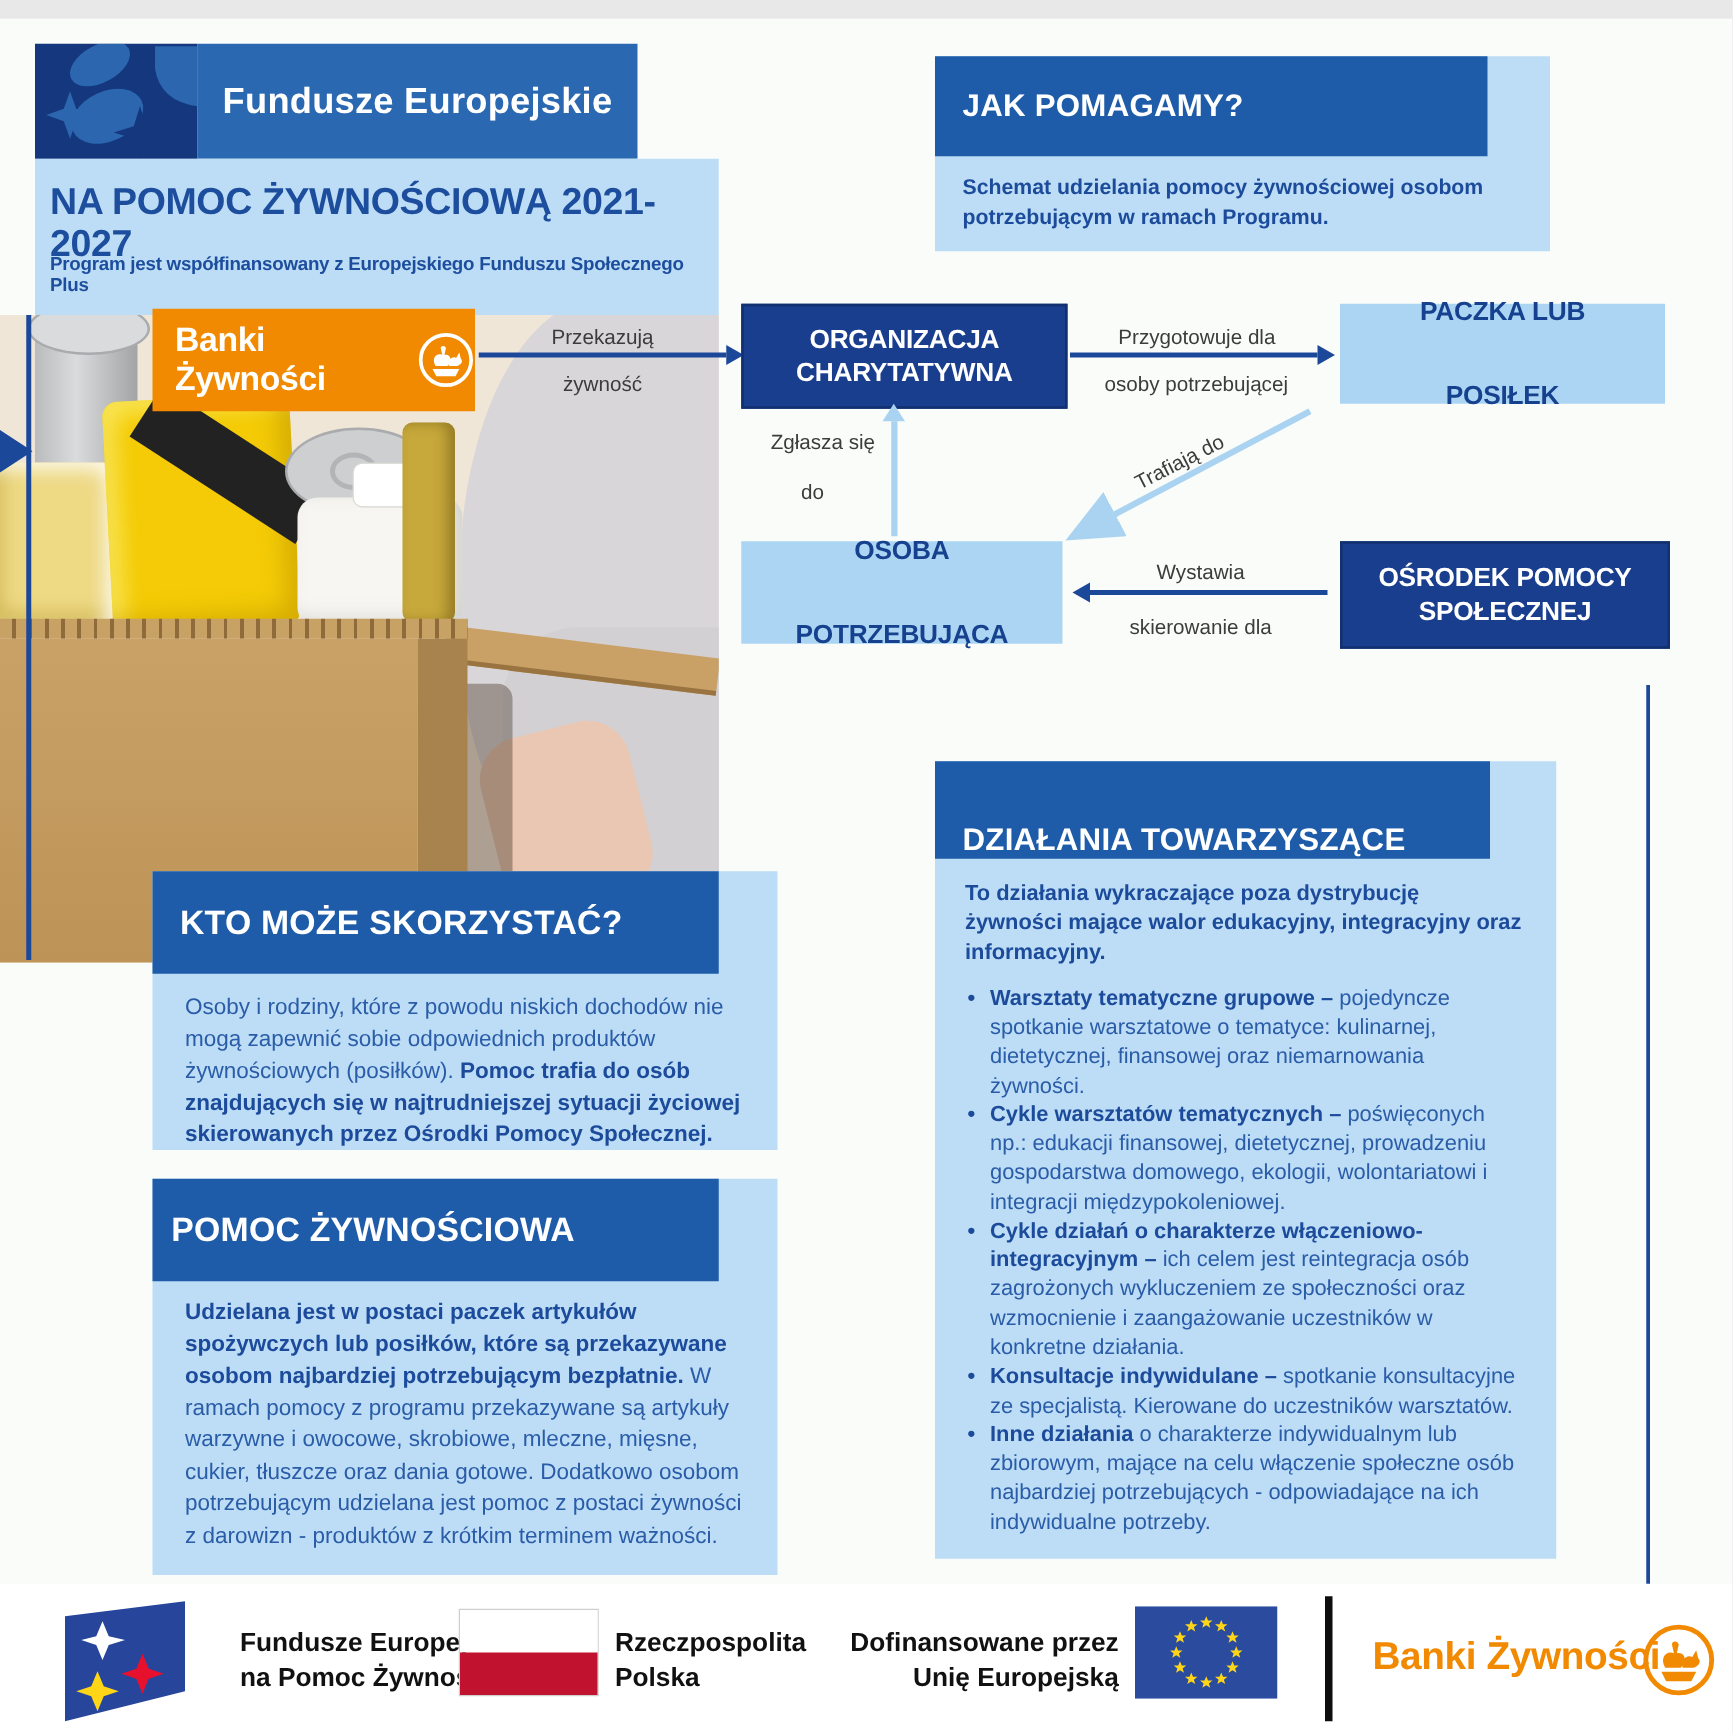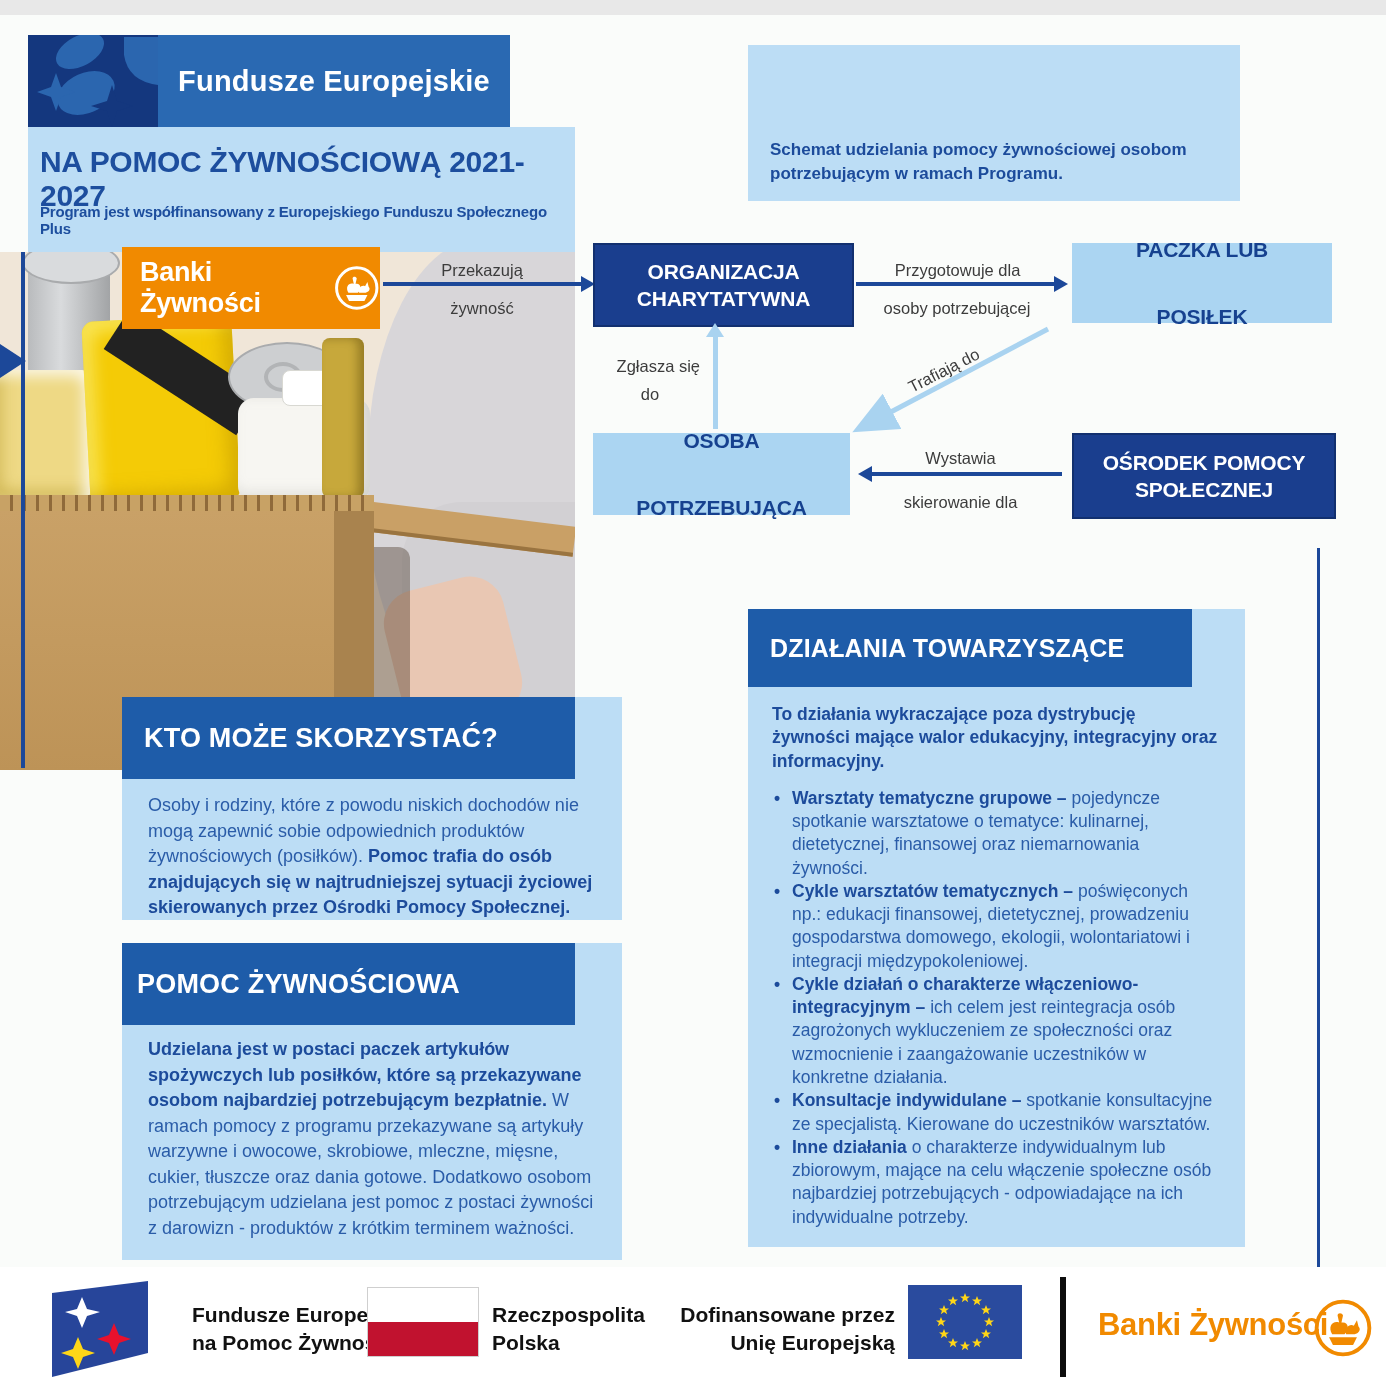--- a/index.html
+++ b/index.html
@@ -70,21 +70,21 @@
   .jak-panel{left:748px;top:30px;width:492px;height:156px;}
   .jak-header{left:748px;top:30px;width:442px;height:80px;font-size:25px;}
   .jak-sub{left:770px;top:123px;width:452px;color:#1C4B9B;font-size:17px;font-weight:700;line-height:1.4;}
   .kto-panel{left:122px;top:682px;width:500px;height:223px;}
   .kto-header{left:122px;top:682px;width:453px;height:82px;font-size:27px;}
   .kto-body{left:148px;top:778px;width:450px;}
   .pomoc-panel{left:122px;top:928px;width:500px;height:317px;}
   .pomoc-header{left:122px;top:928px;width:453px;height:82px;font-size:27px;padding-left:15px;}
   .pomoc-body{left:148px;top:1022px;width:450px;}
   .dz-panel{left:748px;top:594px;width:497px;height:638px;}
-  .dz-header{left:748px;top:594px;width:444px;height:78px;font-size:25px;}
+  .dz-header{left:748px;top:594px;width:444px;height:78px;font-size:25px;align-items:flex-end;}
   .dz-body{left:772px;top:688px;width:446px;color:#2A5CA8;font-size:17.5px;line-height:1.33;}
   .dz-body .intro{font-weight:700;color:#1C4B9B;margin:0 0 14px 0;}
   .dz-body .bullet{position:relative;padding-left:20px;margin:0;}
   .dz-body .bullet::before{content:"\2022";position:absolute;left:2px;top:0;color:#1C4B9B;font-weight:700;}
   .dz-body .bullet b{color:#1C4B9B;}
   .right-rule{left:1317px;top:533px;width:3px;height:725px;background:#1C4899;}
 
   
   .footer{left:0;top:1252px;width:1386px;height:134px;background:#FFFFFF;}
   .f-text{color:#111;font-size:21px;font-weight:700;line-height:1.35;}
@@ -148,20 +148,23 @@
     <span>Banki Żywności</span>
     <svg width="52" height="52" viewBox="0 0 80 80">
       <circle cx="40" cy="40" r="34" fill="none" stroke="#ffffff" stroke-width="5"></circle>
       <path d="M22 52 L58 52 L53 62 L27 62 Z" fill="#ffffff"></path>
       <path d="M26 48 C20 38 27 30 35 33 L33 24 C33 20 39 20 40 24 L38 33 C47 31 49 42 42 48 Z" fill="#ffffff"></path>
       <path d="M44 48 C42 40 48 34 54 37 L58 30 L60 38 C64 42 60 47 55 48 Z" fill="#ffffff"></path>
     </svg>
   </div>
 
   <div class="abs panel jak-panel"></div>
+  <div class="abs sec-header jak-header">
+    <span>JAK POMAGAMY?</span>
+  </div>
   <div class="abs jak-sub">Schemat udzielania pomocy żywnościowej osobom potrzebującym w ramach Programu.</div>
 
   <div class="abs edge-label" style="left:402px;top:246px;width:160px;">Przekazują</div>
   <div class="abs edge-label" style="left:402px;top:284px;width:160px;">żywność</div>
   <div class="abs hline" style="left:383px;top:267px;width:198px;"></div>
   <div class="abs head-r" style="left:581px;top:261px;"></div>
 
   <div class="abs node dark n-org">
     <span>ORGANIZACJA</span>
     <span>CHARYTATYWNA</span>
@@ -177,21 +180,21 @@
   <div class="abs node dark n-osrodek">
     <span>OŚRODEK POMOCY</span>
     <span>SPOŁECZNEJ</span>
   </div>
 
   <div class="abs edge-label" style="left:875px;top:246px;width:165px;">Przygotowuje dla</div>
   <div class="abs edge-label" style="left:862px;top:284px;width:190px;">osoby potrzebującej</div>
   <div class="abs hline" style="left:856px;top:267px;width:198px;"></div>
   <div class="abs head-r" style="left:1054px;top:261px;"></div>
 
-  <div class="abs edge-label" style="left:600px;top:342px;width:100px;text-align:right;">Zgłasza się</div>
+  <div class="abs edge-label" style="left:600px;top:330px;width:100px;text-align:right;">Zgłasza się</div>
   <div class="abs edge-label" style="left:600px;top:370px;width:100px;text-align:center;">do</div>
   <div class="abs vline-lb" style="left:713px;top:322px;height:92px;"></div>
   <div class="abs head-up" style="left:706px;top:308px;"></div>
 
   <svg class="abs" style="left:852px;top:310px;" width="204" height="112" viewBox="0 0 204 112">
     <defs>
       <marker id="lbhead" orient="auto" markerWidth="9" markerHeight="8" refX="5" refY="4">
         <path d="M0,0 L9,4 L0,8 Z" fill="#A9D3F0"></path>
       </marker>
     </defs>

